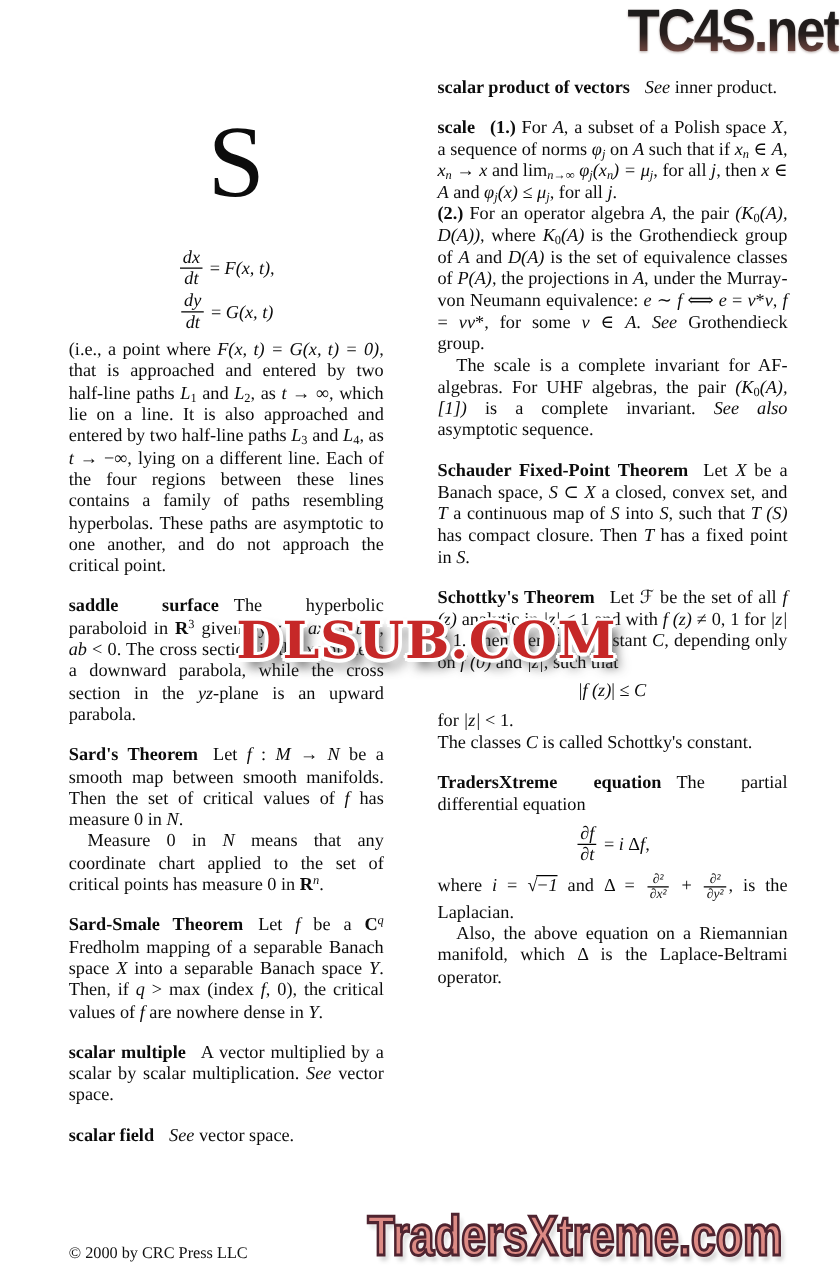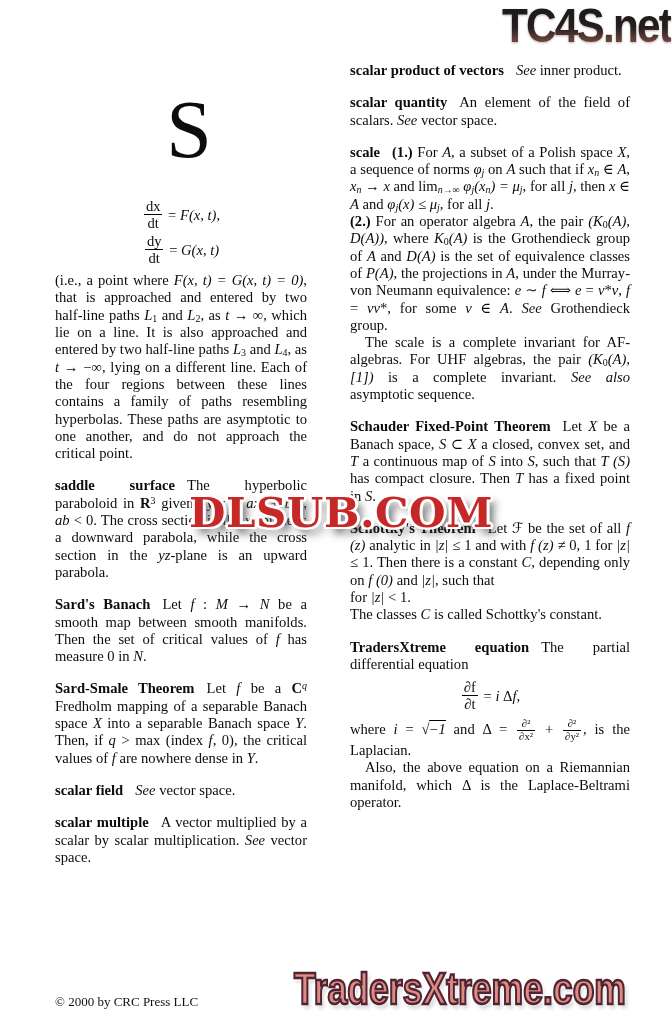--- a/index.html
+++ b/index.html
@@ -18,21 +18,21 @@
   .entry{margin:0 16px 15px 0;}
   .para{margin:0;text-align:justify;}
   .para.ind{text-indent:15px;font-family:Liberation Serif, serif;}
   .b{font-weight:bold;}
   .i{font-style:italic;}
   .term{padding-right:12px;}
   .sup{font-size:0.68em;vertical-align:0.45em;line-height:0;}
   .sub{font-size:0.68em;vertical-align:-0.25em;line-height:0;}
   .math{margin:6px 0;text-align:center;}
   .mrow{margin:2px 0;}
-  .frac{display:inline-block;vertical-align:-0.55em;text-align:center;line-height:1.1;margin:0 2px;}
+  .frac{display:inline-block;vertical-align:-0.55em;text-align:center;font-style:italic;line-height:1.1;margin:0 2px;}
   .frac .fn{display:block;border-bottom:1px solid #000;padding:0 2px;}
   .frac .fd{display:block;padding:0 2px;}
   .frac.sm{font-size:0.74em;vertical-align:-0.5em;line-height:1.05;}
   .sqrt .rad{font-style:normal;margin-right:-1px;}
   .sqrt .vinc{border-top:1px solid #000;}
   .copyright{
     position:absolute;left:55px;top:994px;font-size:13px;
     font-family:"Liberation Serif",serif;color:#111;
   }
   
@@ -80,52 +80,53 @@
           <div class="math">
             <div class="mrow"><span class="frac"><span class="fn">dx</span><span class="fd">dt</span></span><span> = </span><span class="i">F(x, t)</span><span>,</span></div>
             <div class="mrow"><span class="frac"><span class="fn">dy</span><span class="fd">dt</span></span><span> = </span><span class="i">G(x, t)</span></div>
           </div>
           <p class="para"><span>(i.e., a point where </span><span class="i">F(x, t) = G(x, t) = 0)</span><span>, that is approached and entered by two half-line paths </span><span class="i">L</span><span class="sub">1</span><span> and </span><span class="i">L</span><span class="sub">2</span><span>, as </span><span class="i">t</span><span> → ∞, which lie on a line. It is also approached and entered by two half-line paths </span><span class="i">L</span><span class="sub">3</span><span> and </span><span class="i">L</span><span class="sub">4</span><span>, as </span><span class="i">t</span><span> → −∞, lying on a different line. Each of the four regions between these lines contains a family of paths resembling hyperbolas. These paths are asymptotic to one another, and do not approach the critical point.</span></p>
         </div>
         <div class="entry">
           <p class="para"><span class="b term">saddle surface</span><span>The hyperbolic paraboloid in </span><span class="b">R</span><span class="sup">3</span><span> given by </span><span class="i">z = ax</span><span class="i sup">2</span><span> + </span><span class="i">by</span><span class="i sup">2</span><span>, </span><span class="i">ab</span><span> &lt; 0. The cross section in the </span><span class="i">xz</span><span>-plane is a downward parabola, while the cross section in the </span><span class="i">yz</span><span>-plane is an upward parabola.</span></p>
         </div>
         <div class="entry">
-          <p class="para"><span class="b term">Sard's Banach</span><span>Let </span><span class="i">f</span><span> : </span><span class="i">M</span><span> → </span><span class="i">N</span><span> be a smooth map between smooth manifolds. Then the set of critical values of </span><span class="i">f</span><span> has measure 0 in </span><span class="i">N</span><span>.</span></p>
+          <p class="para"><span class="b term">Sard's Theorem</span><span>Let </span><span class="i">f</span><span> : </span><span class="i">M</span><span> → </span><span class="i">N</span><span> be a smooth map between smooth manifolds. Then the set of critical values of </span><span class="i">f</span><span> has measure 0 in </span><span class="i">N</span><span>.</span></p>
+          <p class="para ind"><span>Measure 0 in </span><span class="i">N</span><span> means that any coordinate chart applied to the set of critical points has measure 0 in </span><span class="b">R</span><span class="i sup">n</span><span>.</span></p>
         </div>
         <div class="entry">
           <p class="para"><span class="b term">Sard-Smale Theorem</span><span>Let </span><span class="i">f</span><span> be a </span><span class="b">C</span><span class="i sup">q</span><span> Fredholm mapping of a separable Banach space </span><span class="i">X</span><span> into a separable Banach space </span><span class="i">Y</span><span>. Then, if </span><span class="i">q</span><span> &gt; max (index </span><span class="i">f</span><span>, 0), the critical values of </span><span class="i">f</span><span> are nowhere dense in </span><span class="i">Y</span><span>.</span></p>
         </div>
         <div class="entry">
-          <p class="para"><span class="b term">scalar field</span><span class="i">See</span><span> vector space.</span></p>
+          <p class="para"><span class="b term">scalar multiple</span><span>A vector multiplied by a scalar by scalar multiplication. </span><span class="i">See</span><span> vector space.</span></p>
         </div>
         <div class="entry">
-          <p class="para"><span class="b term">scalar multiple</span><span>A vector multiplied by a scalar by scalar multiplication. </span><span class="i">See</span><span> vector space.</span></p>
+          <p class="para"><span class="b term">scalar field</span><span class="i">See</span><span> vector space.</span></p>
         </div>
       </div>
   </div>
 
   <div class="col col-right">
     <div class="entries">
         <div class="entry">
           <p class="para"><span class="b term">scalar product of vectors</span><span class="i">See</span><span> inner product.</span></p>
-        </div>
-        <div class="entry">
-          <p class="para"><span class="b term">scalar quantity</span><span>An element of the field of scalars. </span><span class="i">See</span><span> vector space.</span></p>
         </div>
         <div class="entry">
           <p class="para"><span class="b term">scale</span><span class="b">(1.)</span><span> For </span><span class="i">A</span><span>, a subset of a Polish space </span><span class="i">X</span><span>, a sequence of norms </span><span class="i">φ</span><span class="i sub">j</span><span> on </span><span class="i">A</span><span> such that if </span><span class="i">x</span><span class="i sub">n</span><span> ∈ </span><span class="i">A</span><span>, </span><span class="i">x</span><span class="i sub">n</span><span> → </span><span class="i">x</span><span> and lim</span><span class="i sub">n→∞</span><span> </span><span class="i">φ</span><span class="i sub">j</span><span class="i">(x</span><span class="i sub">n</span><span class="i">) = μ</span><span class="i sub">j</span><span>, for all </span><span class="i">j</span><span>, then </span><span class="i">x</span><span> ∈ </span><span class="i">A</span><span> and </span><span class="i">φ</span><span class="i sub">j</span><span class="i">(x) ≤ μ</span><span class="i sub">j</span><span>, for all </span><span class="i">j</span><span>.</span></p>
           <p class="para"><span class="b">(2.)</span><span> For an operator algebra </span><span class="i">A</span><span>, the pair </span><span class="i">(K</span><span class="sub">0</span><span class="i">(A), D(A))</span><span>, where </span><span class="i">K</span><span class="sub">0</span><span class="i">(A)</span><span> is the Grothendieck group of </span><span class="i">A</span><span> and </span><span class="i">D(A)</span><span> is the set of equivalence classes of </span><span class="i">P(A)</span><span>, the projections in </span><span class="i">A</span><span>, under the Murray-von Neumann equivalence: </span><span class="i">e</span><span> ∼ </span><span class="i">f</span><span> ⟺ </span><span class="i">e</span><span> = </span><span class="i">v</span><span>*</span><span class="i">v</span><span>, </span><span class="i">f</span><span> = </span><span class="i">vv</span><span>*</span><span>, for some </span><span class="i">v</span><span> ∈ </span><span class="i">A</span><span>. </span><span class="i">See</span><span> Grothendieck group.</span></p>
           <p class="para ind"><span>The scale is a complete invariant for AF-algebras. For UHF algebras, the pair </span><span class="i">(K</span><span class="sub">0</span><span class="i">(A), [1])</span><span> is a complete invariant. </span><span class="i">See also</span><span> asymptotic sequence.</span></p>
         </div>
         <div class="entry">
           <p class="para"><span class="b term">Schauder Fixed-Point Theorem</span><span>Let </span><span class="i">X</span><span> be a Banach space, </span><span class="i">S</span><span> ⊂ </span><span class="i">X</span><span> a closed, convex set, and </span><span class="i">T</span><span> a continuous map of </span><span class="i">S</span><span> into </span><span class="i">S</span><span>, such that </span><span class="i">T (S)</span><span> has compact closure. Then </span><span class="i">T</span><span> has a fixed point in </span><span class="i">S</span><span>.</span></p>
         </div>
         <div class="entry">
           <p class="para"><span class="b term">Schottky's Theorem</span><span>Let </span><span>ℱ</span><span> be the set of all </span><span class="i">f (z)</span><span> analytic in </span><span class="i">|z|</span><span> ≤ 1 and with </span><span class="i">f (z)</span><span> ≠ 0, 1 for </span><span class="i">|z|</span><span> ≤ 1. Then there is a constant </span><span class="i">C</span><span>, depending only on </span><span class="i">f (0)</span><span> and </span><span class="i">|z|</span><span>, such that</span></p>
+          <div class="math">
+            <div class="mrow"><span>|</span><span class="i">f (z)</span><span>| ≤ </span><span class="i">C</span></div>
+          </div>
           <p class="para"><span>for </span><span class="i">|z|</span><span> &lt; 1.</span></p>
           <p class="para"><span>The classes </span><span class="i">C</span><span> is called Schottky's constant.</span></p>
         </div>
         <div class="entry">
           <p class="para"><span class="b term">TradersXtreme equation</span><span>The partial differential equation</span></p>
           <div class="math">
             <div class="mrow"><span class="frac"><span class="fn">∂f</span><span class="fd">∂t</span></span><span> = </span><span class="i">i</span><span> Δ</span><span class="i">f</span><span>,</span></div>
           </div>
           <p class="para"><span>where </span><span class="i">i</span><span> = </span><span class="sqrt i"><span class="rad">√</span><span class="vinc">−1</span></span><span> and Δ = </span><span class="frac sm"><span class="fn">∂²</span><span class="fd">∂x²</span></span><span> + </span><span class="frac sm"><span class="fn">∂²</span><span class="fd">∂y²</span></span><span>, is the Laplacian.</span></p>
           <p class="para ind"><span>Also, the above equation on a Riemannian manifold, which Δ is the Laplace-Beltrami operator.</span></p>

